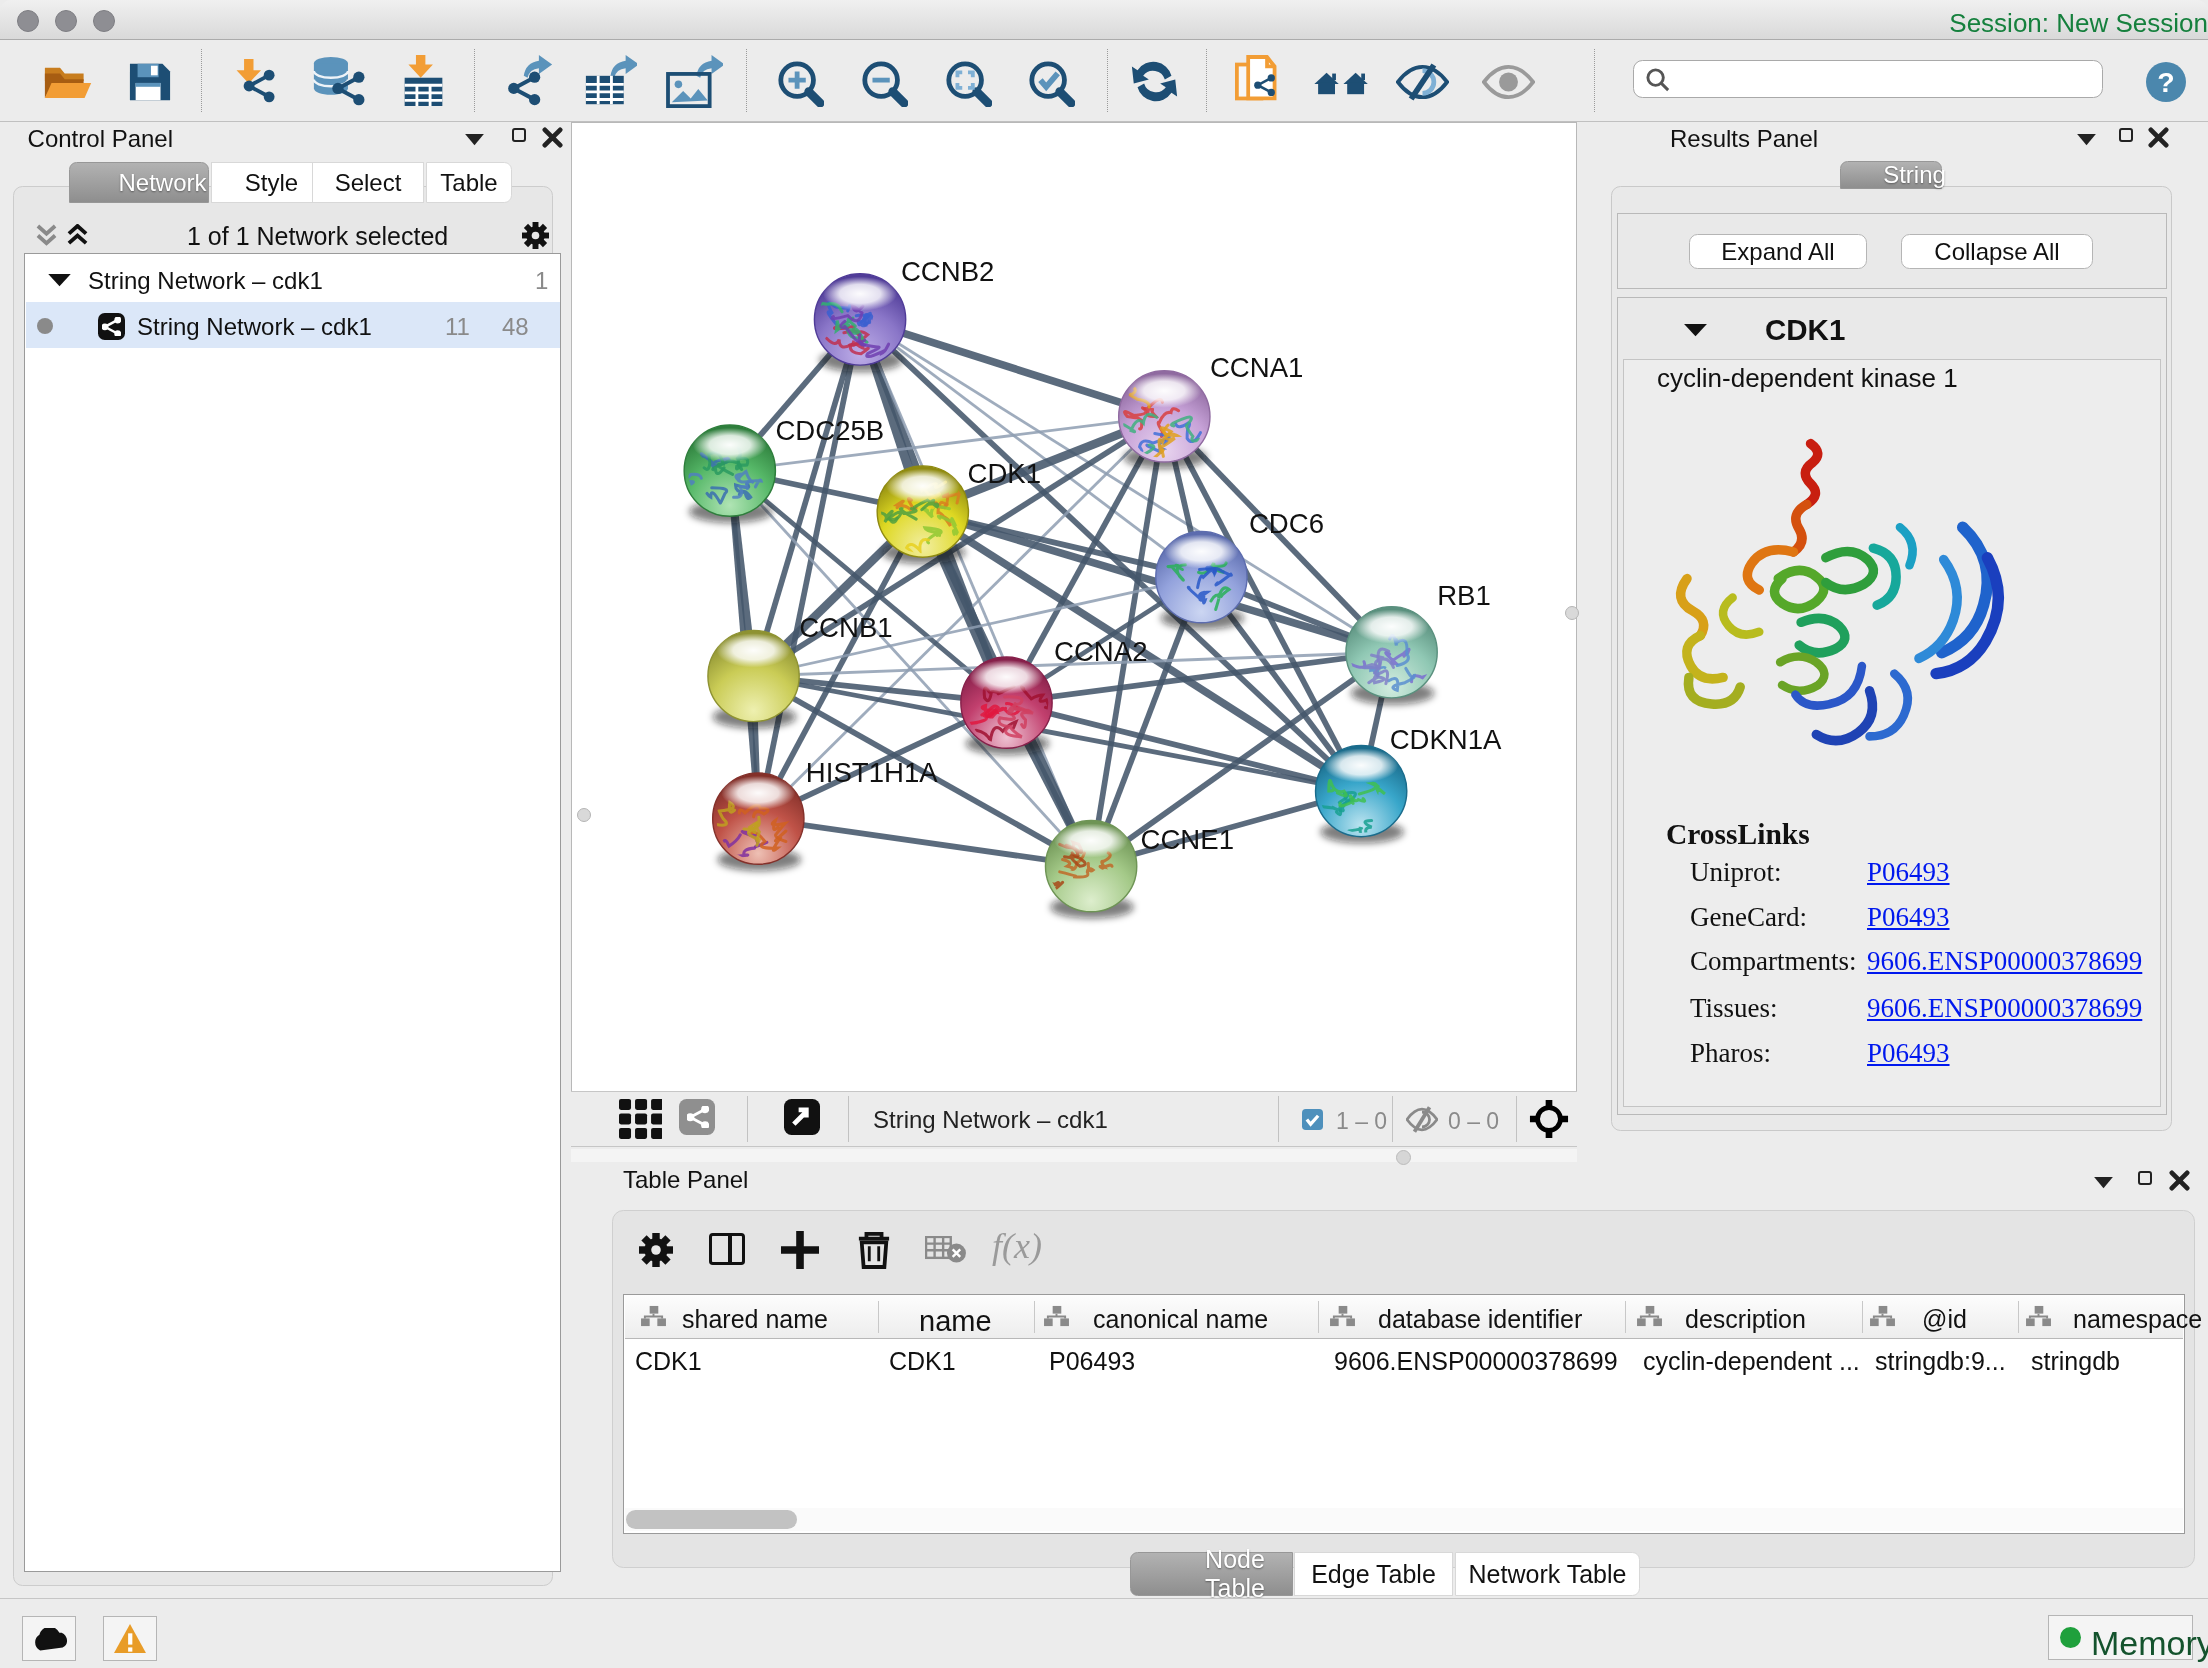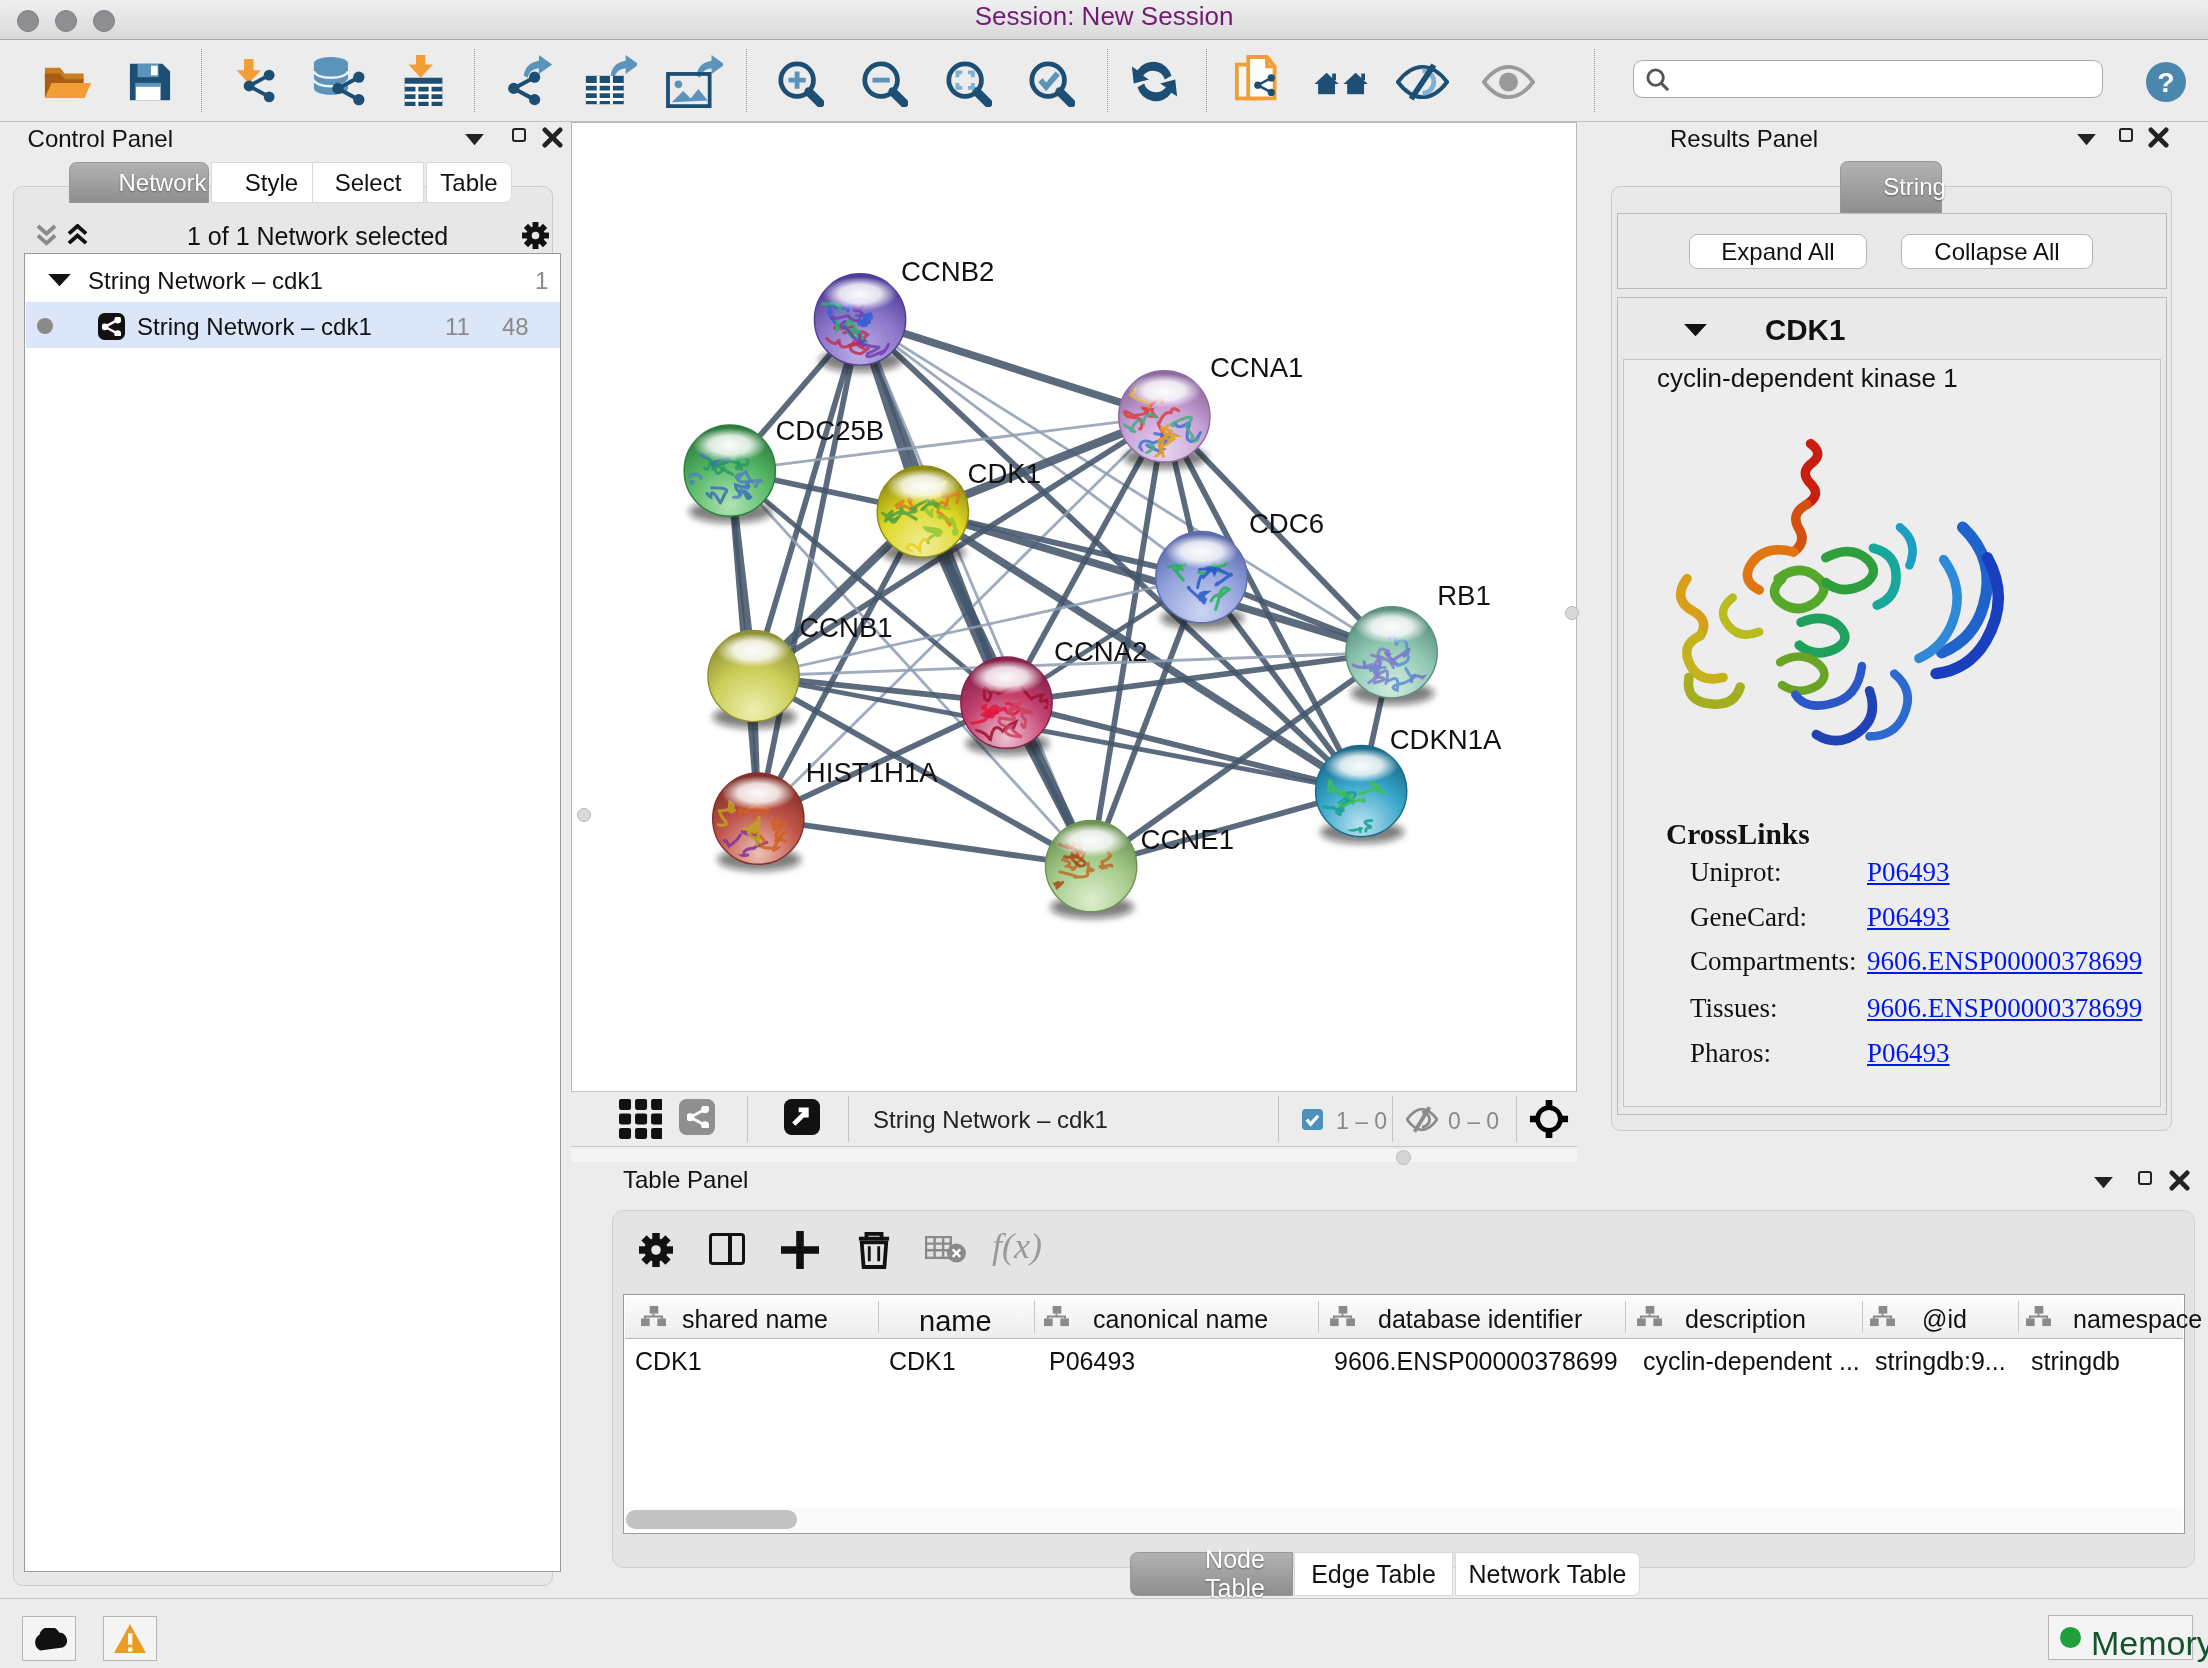--- a/index.html
+++ b/index.html
@@ -15,21 +15,21 @@
 .ser { position:absolute; font-family:"Liberation Serif", serif; color:#111; }
 .link { color:#0018ee; text-decoration:underline; }
 .sbtn { position:absolute; background:#f4f4f4; border:1.9px solid #b5b5b5; }
 </style></head>
 <body>
 
 <div style="position:absolute;left:0;top:0;width:2208px;height:40px;background:linear-gradient(#f0f0f0,#d9d9d9);border-bottom:1.9px solid #ababab;border-radius:11.4px 11.4px 0 0"></div>
 <div style="position:absolute;left:17px;top:9.5px;width:22px;height:22px;border-radius:50%;background:#8e8e93;border:1px solid #7e7e83"></div>
 <div style="position:absolute;left:55px;top:9.5px;width:22px;height:22px;border-radius:50%;background:#8e8e93;border:1px solid #7e7e83"></div>
 <div style="position:absolute;left:93px;top:9.5px;width:22px;height:22px;border-radius:50%;background:#8e8e93;border:1px solid #7e7e83"></div>
-<div style="position:absolute;left:0;top:1px;width:2208px;text-align:center;font-size:26px;color:#701a75">Session: New Session</div>
+<div style="position:absolute;left:0;top:8px;width:2208px;text-align:right;font-size:26px;color:#15803d">Session: New Session</div>
 
 <div style="position:absolute;left:0;top:40px;width:2208px;height:82px;background:#ececec;border-bottom:1.9px solid #c0c0c0"></div>
 <svg style="position:absolute;left:43px;top:60px" width="51" height="44" viewBox="0 0 54 46">
     <path d="M2 8 h16 l5 6 h20 v8 h-41 z" fill="#c87d1e"></path>
     <path d="M2 40 v-26 h16 l5 6 h20 v4 h-32 z" fill="#a75d12"></path>
     <path d="M9 24 h42 l-7 16 h-42 z" fill="#f29d35"></path>
   </svg>
 <svg style="position:absolute;left:126px;top:60px" width="48" height="44" viewBox="0 0 50 46">
     <path d="M4 4 h34 l8 8 v30 h-42 z" fill="#1d4e74"></path>
     <rect x="12" y="4" width="22" height="14" fill="#5b93bb"></rect>
@@ -615,21 +615,21 @@
 
 <div class="ptitle" style="left:1670px;top:125px">Results Panel</div>
 <svg style="position:absolute;left:2076px;top:132px" width="21" height="15" viewBox="0 0 22 16">
     <path d="M1 2 h20 l-10 12 z" fill="#222"></path>
   </svg>
 <div style="position:absolute;left:2119px;top:128px;width:14.3px;height:14.3px;border:2.9px solid #222;border-radius:2.9px"></div>
 <svg style="position:absolute;left:2148px;top:127px" width="21" height="21" viewBox="0 0 22 22">
     <path d="M3 3 L19 19 M19 3 L3 19" stroke="#222" stroke-width="5" stroke-linecap="round"></path>
   </svg>
 <div style="position:absolute;left:1611px;top:186px;width:561px;height:945px;background:#e9e9e9;border:1.9px solid #c9c9c9;border-radius:9.5px"></div>
-<div class="tabsel" style="position:absolute;left:1840px;top:161px;width:102px;height:52px;border-radius:7.6px 7.6px 0 0;font-size:24px">String</div>
+<div class="tabsel" style="position:absolute;left:1840px;top:161px;width:102px;height:28px;border-radius:7.6px 7.6px 0 0;font-size:24px">String</div>
 <div style="position:absolute;left:1617px;top:213px;width:550px;height:76px;background:#e9e9e9;border:1.9px solid #b9b9b9"></div>
 <div class="btn" style="left:1689px;top:234px;width:178px;height:35px">Expand All</div>
 <div class="btn" style="left:1901px;top:234px;width:192px;height:35px">Collapse All</div>
 <div style="position:absolute;left:1617px;top:297px;width:550px;height:818px;background:#e9e9e9;border:1.9px solid #b9b9b9"></div>
 <svg style="position:absolute;left:1683px;top:323px" width="25" height="14.3" viewBox="0 0 26 15">
     <path d="M1 1 h24 l-12 13 z" fill="#111"></path>
   </svg>
 <div style="position:absolute;left:1765px;top:313px;font-size:29.5px;font-weight:bold;color:#111">CDK1</div>
 <div style="position:absolute;left:1623px;top:359px;width:538px;height:748px;background:#ededed;border:1px solid #c4c4c4"></div>
 <div style="position:absolute;left:1657px;top:363px;font-size:26px;color:#111">cyclin-dependent kinase 1</div>

